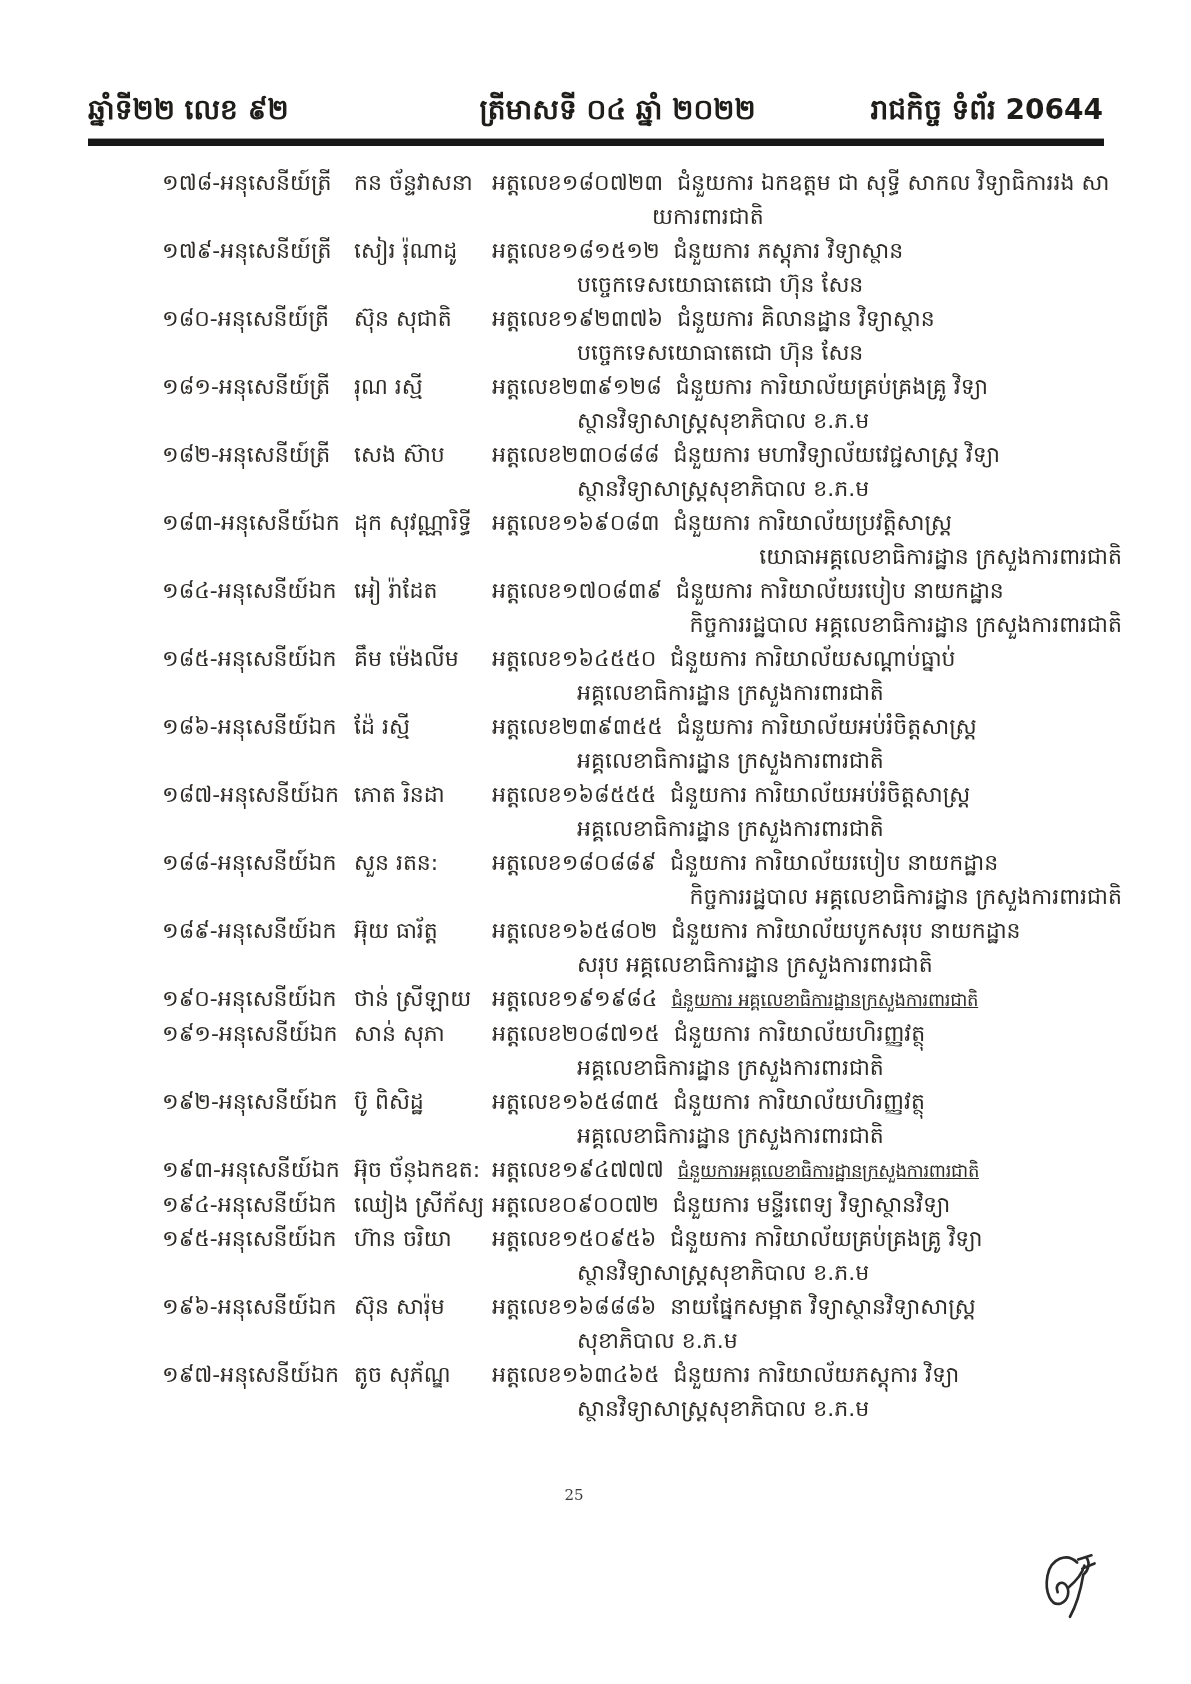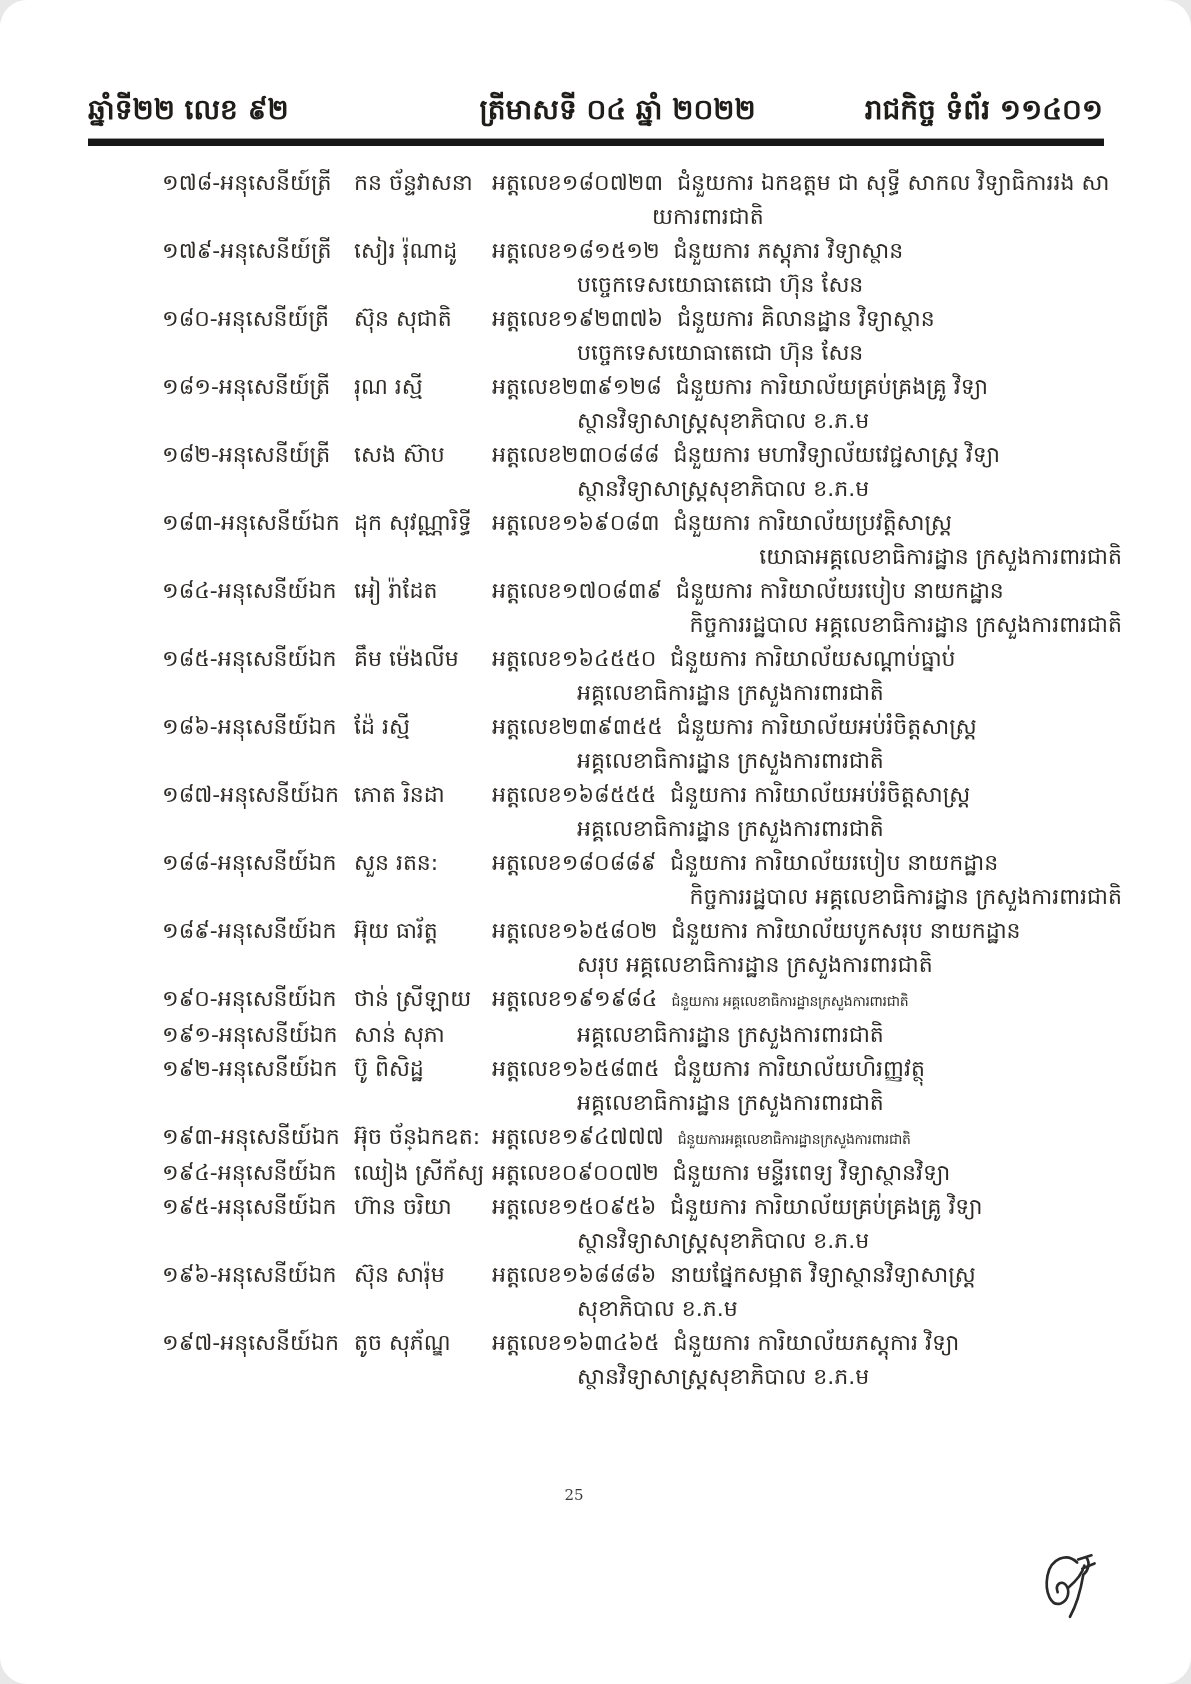--- a/index.html
+++ b/index.html
@@ -4,21 +4,20 @@
 <style>
   html, body { margin: 0; padding: 0; background: #e8e8e8; }
   .page {
     position: relative;
     width: 1191px;
     height: 1684px;
     background: #ffffff;
     font-family: "DejaVu Sans", sans-serif;
     color: #2e2b27;
     overflow: hidden;
-    border-radius: 27px;
   }
   
   .header { position: absolute; top: 92px; left: 88px; right: 88px; height: 44px;
             font-weight: bold; font-size: 28px; color: #1f1d1a; }
   .header .h-left  { position: absolute; left: 0; top: 0; white-space: nowrap; }
   .header .h-center{ position: absolute; left: 50%; transform: translateX(-42%); top: 0; white-space: nowrap; }
   .header .h-right { position: absolute; right: 0; top: 0; white-space: nowrap; }
   .header-rule { position: absolute; top: 138px; left: 88px; width: 1016px; height: 7px;
                  background: #171717; border-top: 1px solid #9a9a9a; }
 
@@ -28,37 +27,37 @@
   .row { display: flex; align-items: flex-start; }
   .cell-rank { width: 192px; flex: 0 0 192px; white-space: nowrap; }
   .cell-name { width: 138px; flex: 0 0 138px; white-space: nowrap; }
   .cell-detail { flex: 1 1 auto; min-width: 0; }
   .line1 { white-space: nowrap; }
   .line1 .id { margin-right: 14px; }
   .line2 { white-space: nowrap; }
   .wrap-normal { margin-left: 85px; }
   .wrap-wide   { margin-left: 160px; }
   .wrap-none   { margin-left: 0; text-align: right; }
-  .condensed   { font-size: 14px; letter-spacing: -0.3px; }
+  .condensed   { font-size: 18px; letter-spacing: -0.3px; text-decoration: underline; }
 
   
   .page-number { position: absolute; top: 1486px; left: 0; width: 1148px;
                  text-align: center; font-family: "DejaVu Serif", serif;
                  font-size: 15px; color: #3a3a3a; }
   .signature { position: absolute; top: 1542px; left: 1038px; width: 66px; height: 86px; }
 </style>
 </head>
 <body>
 
 <div class="page">
 
   <div class="header">
     <span class="h-left">ឆ្នាំទី២២ លេខ ៩២</span>
     <span class="h-center">ត្រីមាសទី ០៤ ឆ្នាំ ២០២២</span>
-    <span class="h-right">រាជកិច្ច ទំព័រ ១១៤០១</span>
+    <span class="h-right">រាជកិច្ច ទំព័រ 20644</span>
   </div>
   <div class="header-rule"></div>
 
   <div class="entries">
     <div class="row">
       <span class="cell-rank">១៧៨-អនុសេនីយ៍ត្រី</span>
       <span class="cell-name">កន ច័ន្ទវាសនា</span>
       <span class="cell-detail">
         <span class="line1"><span class="id">អត្តលេខ១៨០៧២៣</span><span class="desc">ជំនួយការ ឯកឧត្តម ជា សុទ្ធី សាកល វិទ្យាធិការរង សា</span></span>
         <div class="line2 wrap-wide">យការពារជាតិ</div>
@@ -170,20 +169,21 @@
       <span class="cell-detail">
         <span class="line1"><span class="id">អត្តលេខ១៩១៩៨៤</span><span class="desc condensed">ជំនួយការ អគ្គលេខាធិការដ្ឋានក្រសួងការពារជាតិ</span></span>
         
       </span>
     </div>
 
     <div class="row">
       <span class="cell-rank">១៩១-អនុសេនីយ៍ឯក</span>
       <span class="cell-name">សាន់ សុភា</span>
       <span class="cell-detail">
+        <span class="line1"><span class="id">អត្តលេខ២០៨៧១៥</span><span class="desc">ជំនួយការ ការិយាល័យហិរញ្ញវត្ថុ</span></span>
         <div class="line2 wrap-normal">អគ្គលេខាធិការដ្ឋាន ក្រសួងការពារជាតិ</div>
       </span>
     </div>
 
     <div class="row">
       <span class="cell-rank">១៩២-អនុសេនីយ៍ឯក</span>
       <span class="cell-name">ប៊ូ ពិសិដ្ឋ</span>
       <span class="cell-detail">
         <span class="line1"><span class="id">អត្តលេខ១៦៥៨៣៥</span><span class="desc">ជំនួយការ ការិយាល័យហិរញ្ញវត្ថុ</span></span>
         <div class="line2 wrap-normal">អគ្គលេខាធិការដ្ឋាន ក្រសួងការពារជាតិ</div>

